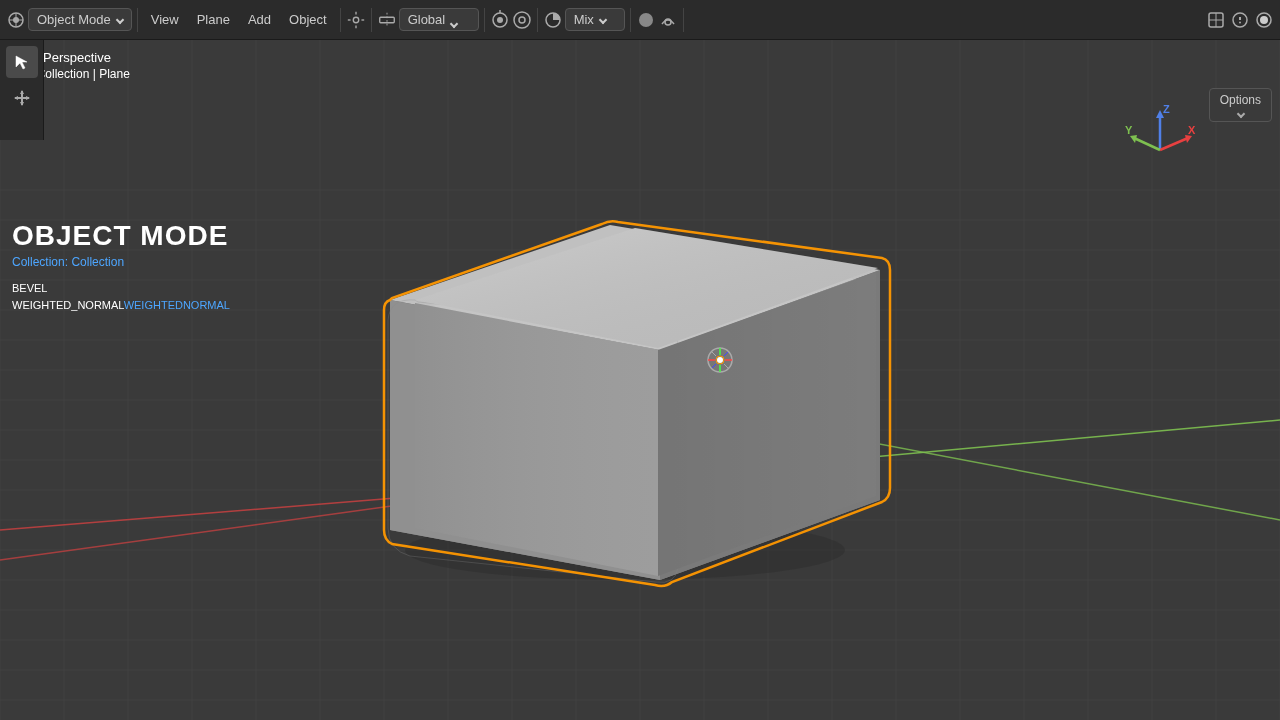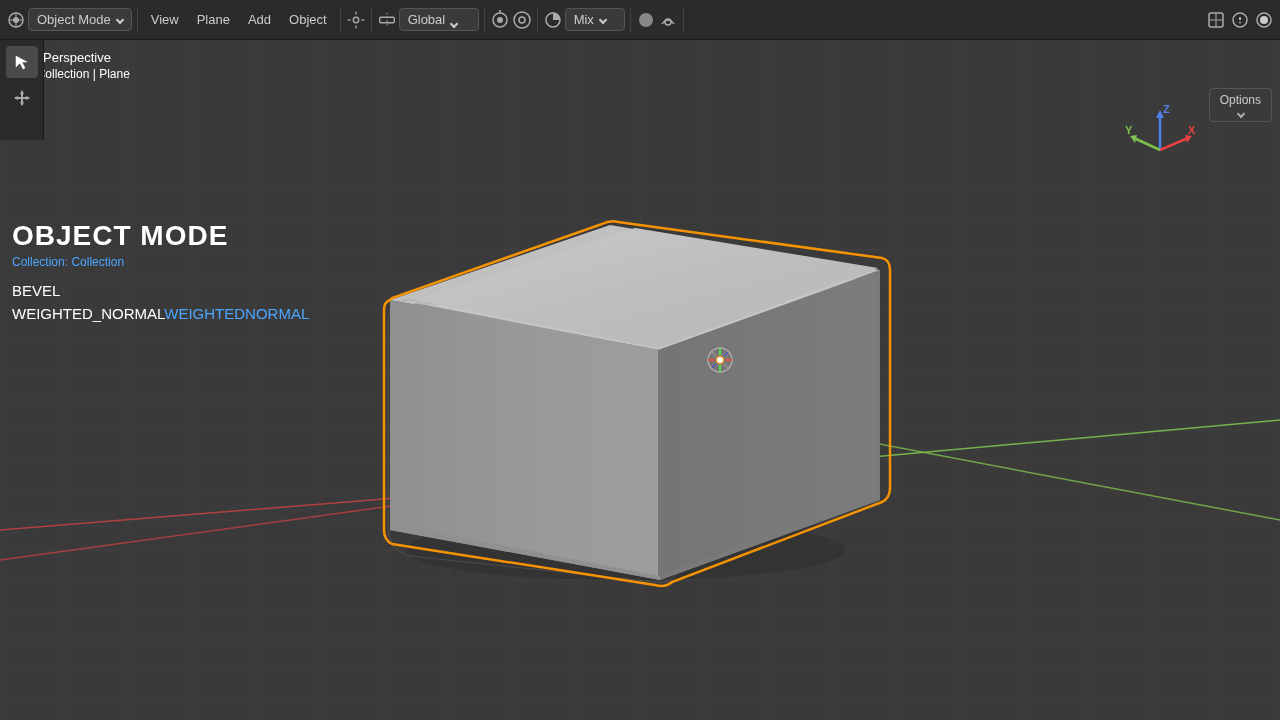--- a/index.html
+++ b/index.html
@@ -109,21 +109,21 @@
       pointer-events: none;
     }
     #collection-label span {
       color: #4da6ff;
     }
 
     #bevel-info {
       position: absolute;
       top: 240px;
       left: 12px;
-      font-size: 15px;
+      font-size: 11px;
       color: #ffffff;
       z-index: 10;
       pointer-events: none;
       line-height: 1.5;
     }
     #bevel-info .highlight { color: #4da6ff; }
 
     
     #axes-indicator {
       position: absolute;

